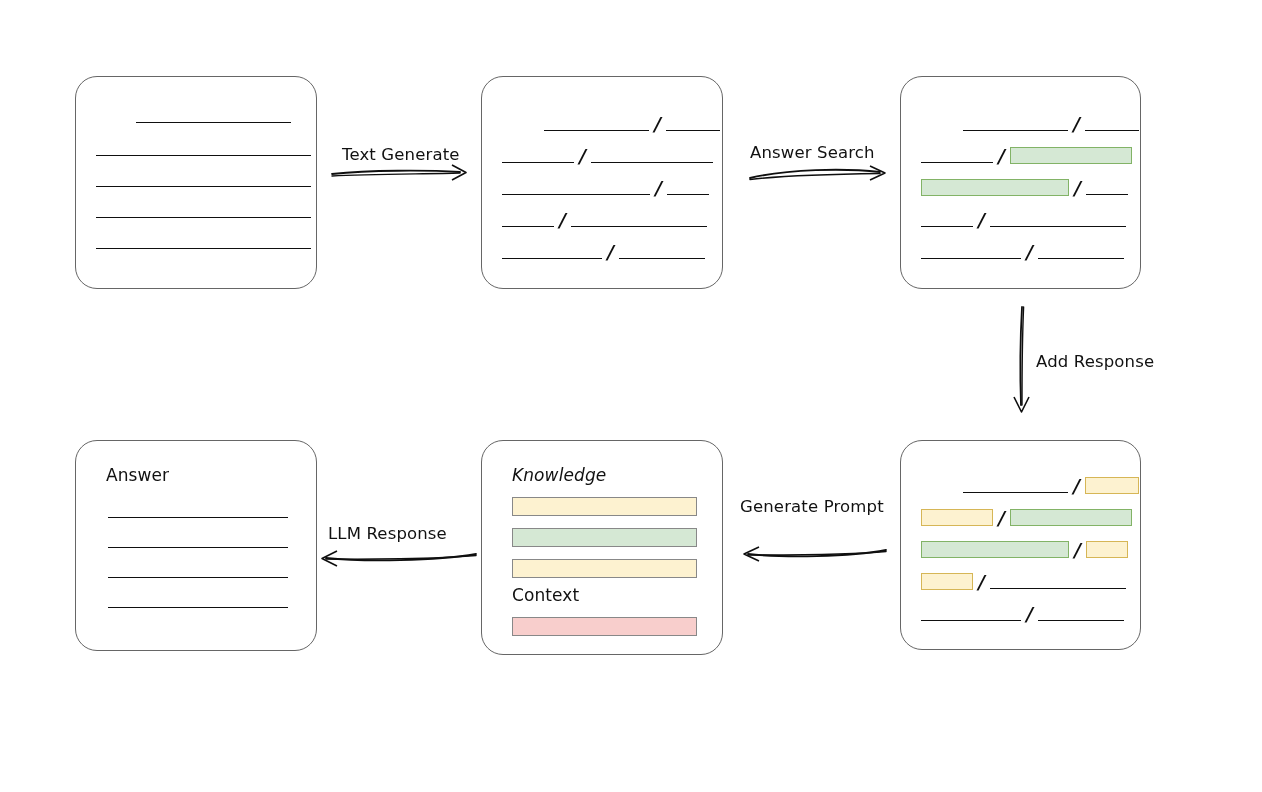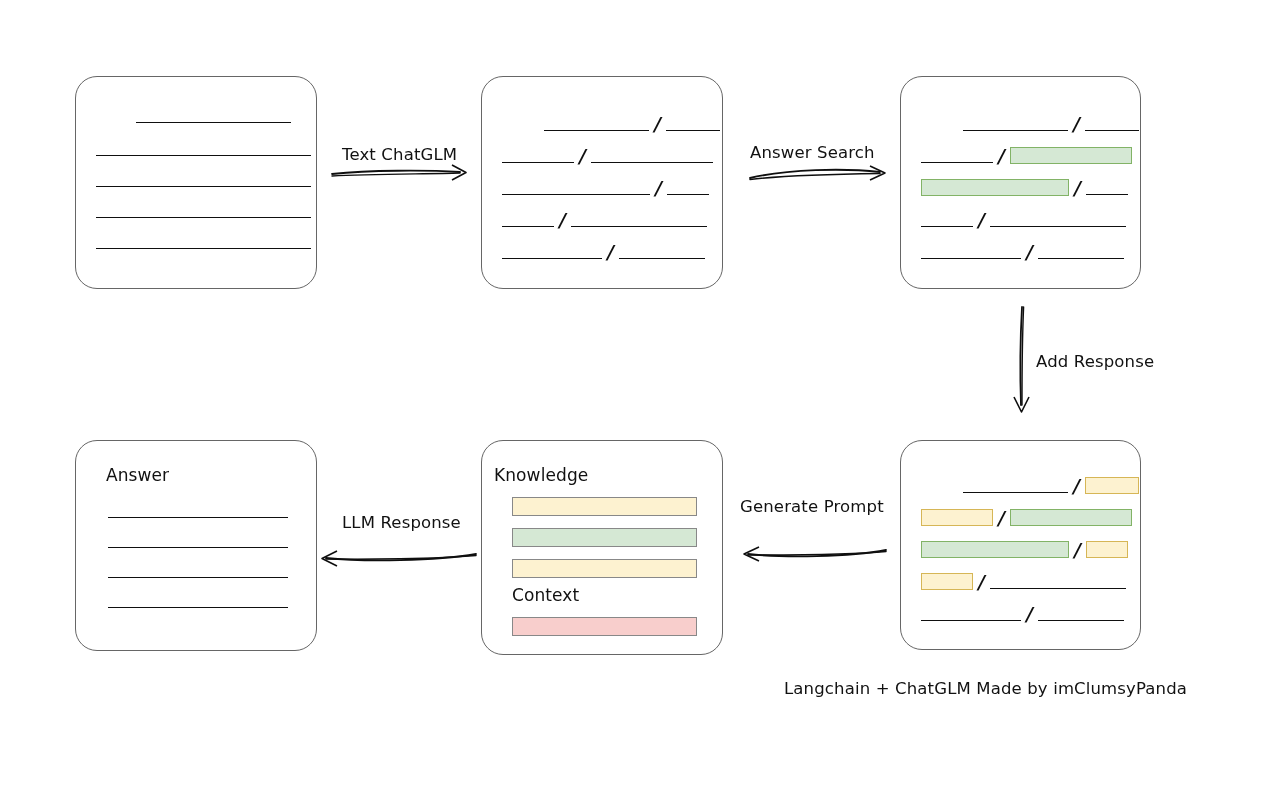--- a/index.html
+++ b/index.html
@@ -157,25 +157,25 @@
     <path d="M144,11.5 C108,15 42,15 6,15" stroke="#0f0f0f" stroke-width="1.5" fill="none" stroke-linecap="round"></path>
     <path d="M17,7 L2,14 L17,21" stroke="#0f0f0f" stroke-width="1.6" fill="none" stroke-linejoin="round"></path>
   </svg>
 
   <svg class="arrow" style="left:320px;top:545px;" width="160" height="28">
     <path d="M156,9 C116,16 44,17 6,13" stroke="#0f0f0f" stroke-width="1.8" fill="none" stroke-linecap="round"></path>
     <path d="M156,10.5 C116,14 44,14.5 6,14" stroke="#0f0f0f" stroke-width="1.5" fill="none" stroke-linecap="round"></path>
     <path d="M17,6 L2,13.5 L17,21" stroke="#0f0f0f" stroke-width="1.6" fill="none" stroke-linejoin="round"></path>
   </svg>
 
-  <div class="edge-label" style="left:342px;top:145px;">Text ChatGLM</div>
+  <div class="edge-label" style="left:342px;top:145px;">Text Generate</div>
   <div class="edge-label" style="left:750px;top:143px;">Answer Search</div>
   <div class="edge-label" style="left:1036px;top:352px;">Add Response</div>
   <div class="edge-label" style="left:740px;top:497px;">Generate Prompt</div>
-  <div class="edge-label" style="left:328px;top:513px;margin-left:14px;">LLM Response</div>
+  <div class="edge-label" style="left:328px;top:524px;">LLM Response</div>
 
   <div class="box" id="box-doc">
     <div class="plain-line" style="left:60px;top:45px;width:155px;"></div>
     <div class="plain-line" style="left:20px;top:78px;width:215px;"></div>
     <div class="plain-line" style="left:20px;top:109px;width:215px;"></div>
     <div class="plain-line" style="left:20px;top:140px;width:215px;"></div>
     <div class="plain-line" style="left:20px;top:171px;width:215px;"></div>
   </div>
 
   <div class="box" id="box-chunks">
@@ -262,31 +262,30 @@
       </div>
       <div class="row" style="top:162px;padding-left:20px;">
         <div class="seg-line" style="width:100px;"></div>
         <div class="slash">/</div>
         <div class="seg-line" style="width:86px;"></div>
       </div>
     </div>
   </div>
 
   <div class="box" id="box-know">
-    <div class="inner-label" style="left:12px;top:24px;">Knowledge</div>
+    <div class="inner-label" style="left:30px;top:24px;font-style:italic;">Knowledge</div>
     <div class="kbar fill-yellow" style="left:30px;top:56px;width:185px;"></div>
     <div class="kbar fill-green" style="left:30px;top:87px;width:185px;"></div>
     <div class="kbar fill-yellow" style="left:30px;top:118px;width:185px;"></div>
     <div class="inner-label" style="left:30px;top:144px;">Context</div>
     <div class="kbar fill-red" style="left:30px;top:176px;width:185px;"></div>
   </div>
 
   <div class="box" id="box-answer">
     <div class="inner-label" style="left:30px;top:24px;text-align:center;">Answer</div>
     <div class="plain-line" style="left:32px;top:76px;width:180px;"></div>
     <div class="plain-line" style="left:32px;top:106px;width:180px;"></div>
     <div class="plain-line" style="left:32px;top:136px;width:180px;"></div>
     <div class="plain-line" style="left:32px;top:166px;width:180px;"></div>
   </div>
 
-  <div id="footer-credit">Langchain + ChatGLM Made by imClumsyPanda</div>
 
 </div>
 
 </body></html>

